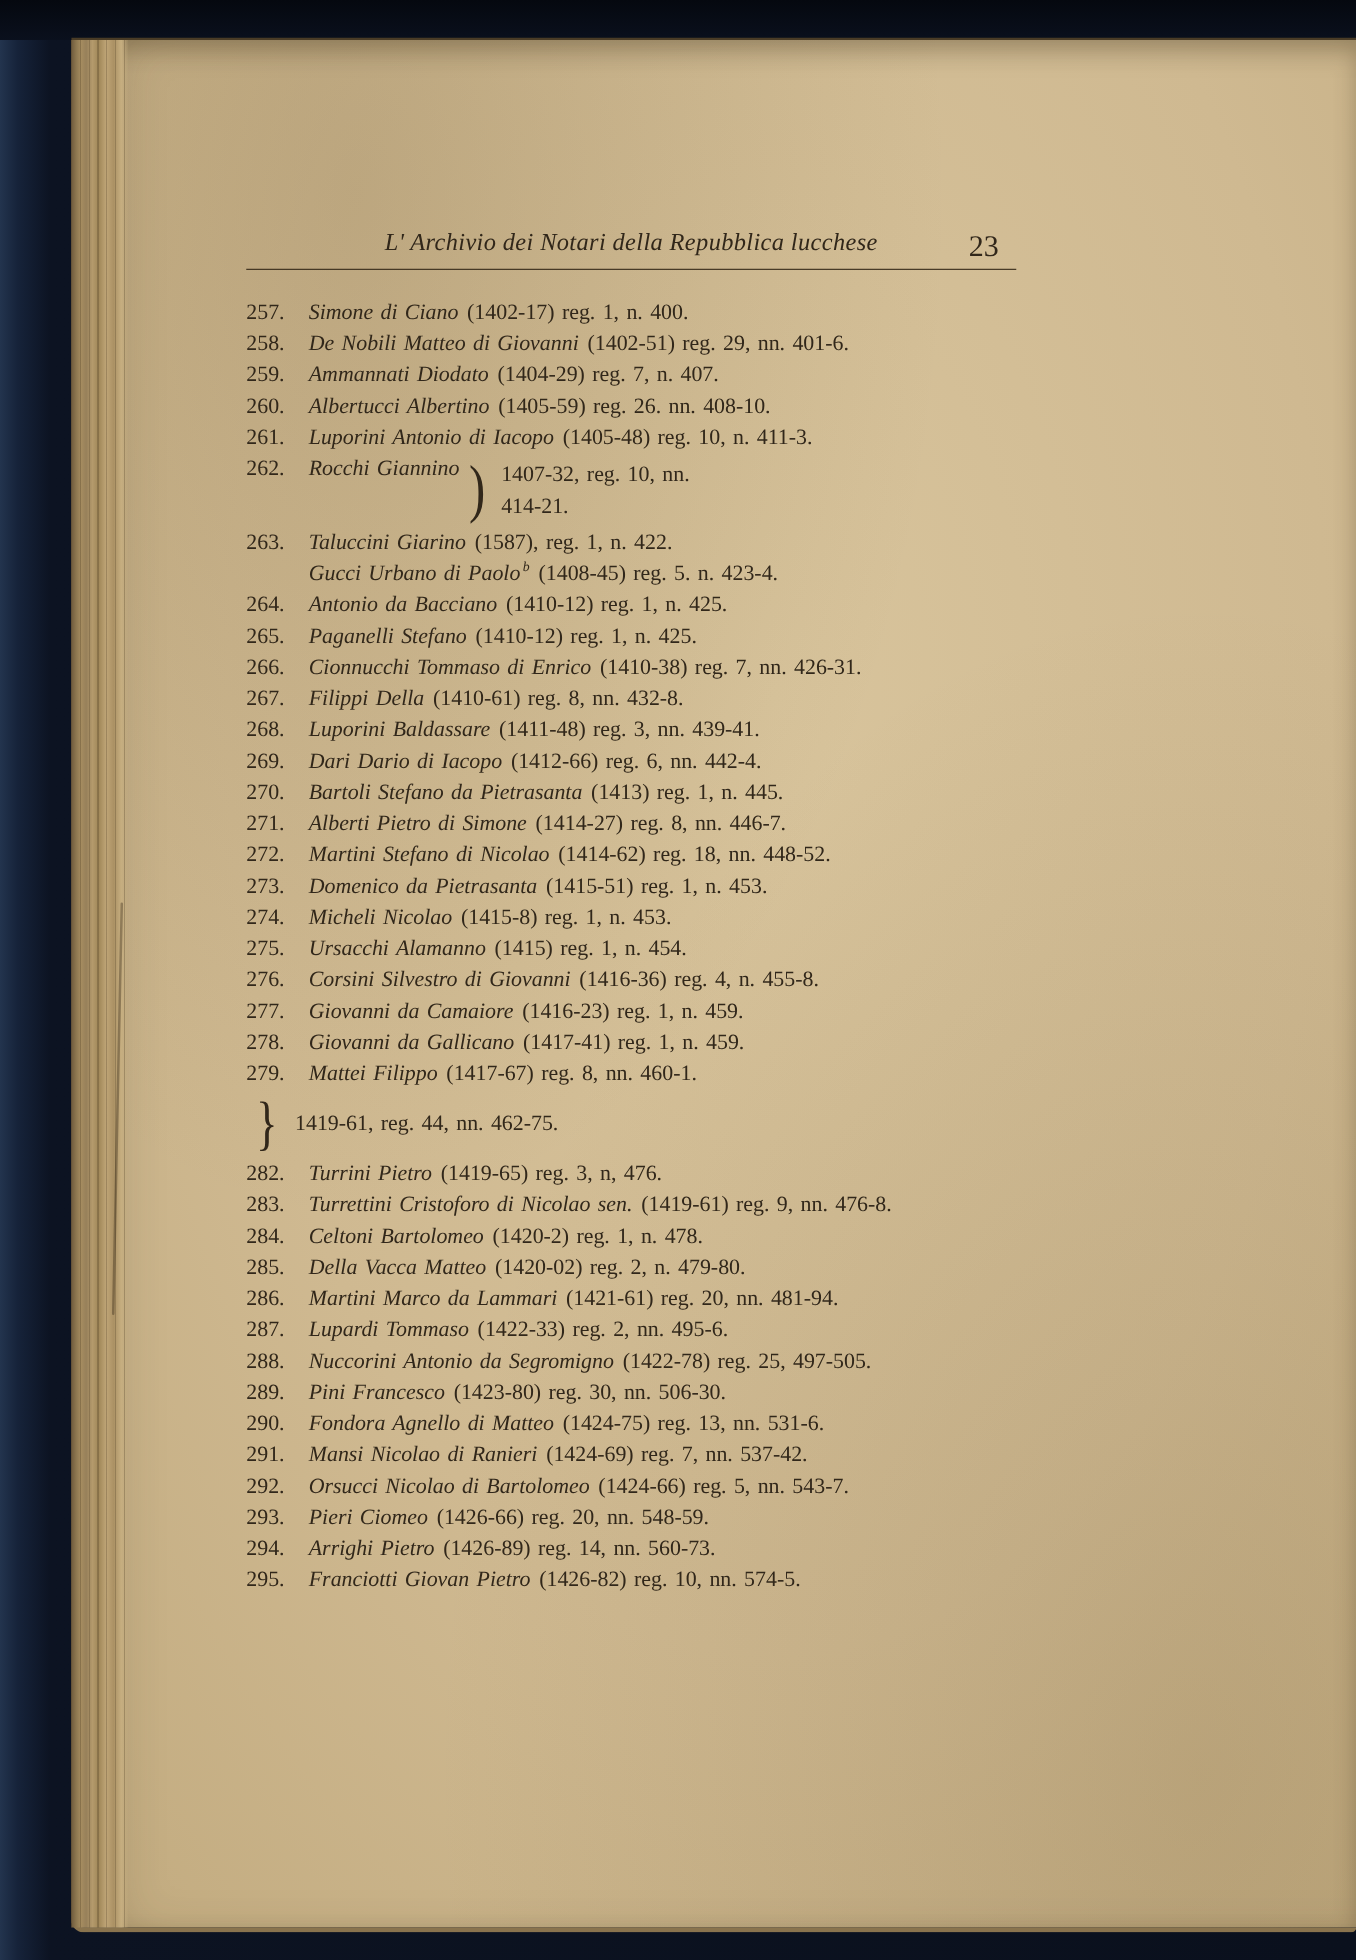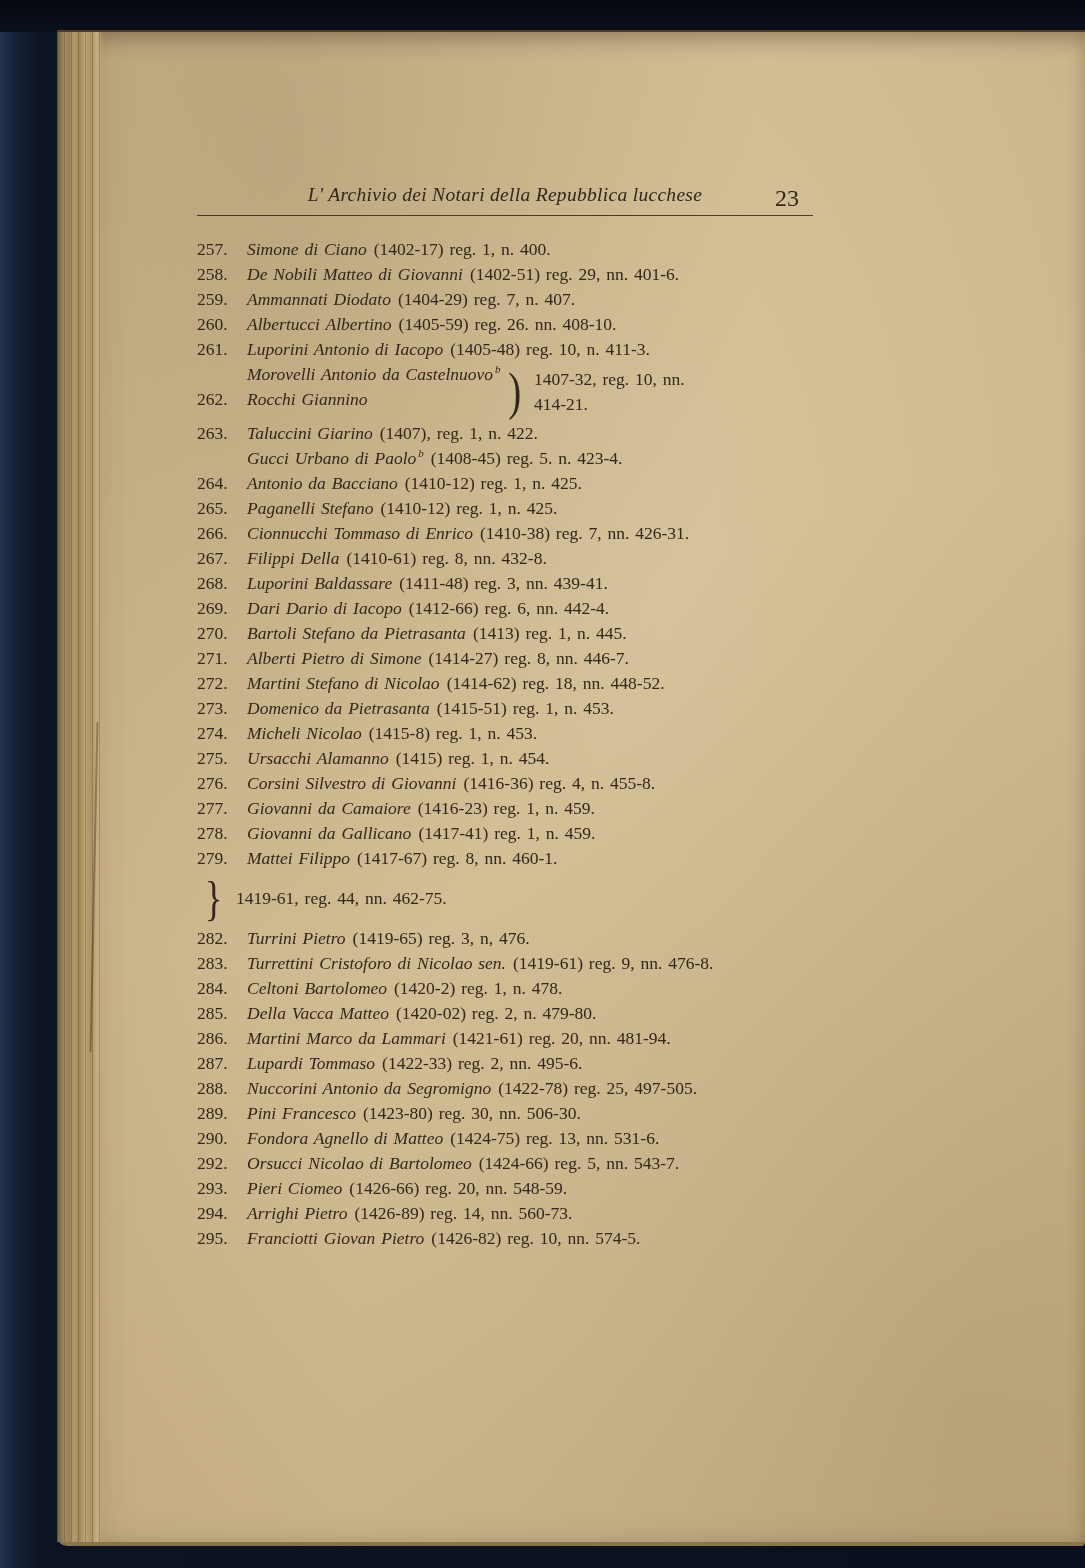--- a/index.html
+++ b/index.html
@@ -123,30 +123,29 @@
       </div>
       <div class="rule"></div>
       <div class="entries" id="entries">
           <div class="row"><span class="num">257.</span><span class="name">Simone di Ciano</span><span class="detail">(1402-17) reg. 1, n. 400.</span></div>
           <div class="row"><span class="num">258.</span><span class="name">De Nobili Matteo di Giovanni</span><span class="detail">(1402-51) reg. 29, nn. 401-6.</span></div>
           <div class="row"><span class="num">259.</span><span class="name">Ammannati Diodato</span><span class="detail">(1404-29) reg. 7, n. 407.</span></div>
           <div class="row"><span class="num">260.</span><span class="name">Albertucci Albertino</span><span class="detail">(1405-59) reg. 26. nn. 408-10.</span></div>
           <div class="row"><span class="num">261.</span><span class="name">Luporini Antonio di Iacopo</span><span class="detail">(1405-48) reg. 10, n. 411-3.</span></div>
           <div class="group">
             <div class="gleft">
-              <div class="row"><span class="num"></span><span class="name">Morovelli Antonio da Castelnuovo</span><sup class="supnote">b</sup></div>
               <div class="row"><span class="num">262.</span><span class="name">Rocchi Giannino</span></div>
             </div>
             <div class="gbrace paren">)</div>
             <div class="gright">
               <div class="rline">1407-32, reg. 10, nn.</div>
               <div class="rline">414-21.</div>
             </div>
           </div>
-          <div class="row"><span class="num">263.</span><span class="name">Taluccini Giarino</span><span class="detail">(1407), reg. 1, n. 422.</span></div>
+          <div class="row"><span class="num">263.</span><span class="name">Taluccini Giarino</span><span class="detail">(1587), reg. 1, n. 422.</span></div>
           <div class="row"><span class="num"></span><span class="name">Gucci Urbano di Paolo</span><sup class="supnote">b</sup><span class="detail">(1408-45) reg. 5. n. 423-4.</span></div>
           <div class="row"><span class="num">264.</span><span class="name">Antonio da Bacciano</span><span class="detail">(1410-12) reg. 1, n. 425.</span></div>
           <div class="row"><span class="num">265.</span><span class="name">Paganelli Stefano</span><span class="detail">(1410-12) reg. 1, n. 425.</span></div>
           <div class="row"><span class="num">266.</span><span class="name">Cionnucchi Tommaso di Enrico</span><span class="detail">(1410-38) reg. 7, nn. 426-31.</span></div>
           <div class="row"><span class="num">267.</span><span class="name">Filippi Della</span><span class="detail">(1410-61) reg. 8, nn. 432-8.</span></div>
           <div class="row"><span class="num">268.</span><span class="name">Luporini Baldassare</span><span class="detail">(1411-48) reg. 3, nn. 439-41.</span></div>
           <div class="row"><span class="num">269.</span><span class="name">Dari Dario di Iacopo</span><span class="detail">(1412-66) reg. 6, nn. 442-4.</span></div>
           <div class="row"><span class="num">270.</span><span class="name">Bartoli Stefano da Pietrasanta</span><span class="detail">(1413) reg. 1, n. 445.</span></div>
           <div class="row"><span class="num">271.</span><span class="name">Alberti Pietro di Simone</span><span class="detail">(1414-27) reg. 8, nn. 446-7.</span></div>
           <div class="row"><span class="num">272.</span><span class="name">Martini Stefano di Nicolao</span><span class="detail">(1414-62) reg. 18, nn. 448-52.</span></div>
@@ -165,20 +164,21 @@
           </div>
           <div class="row"><span class="num">282.</span><span class="name">Turrini Pietro</span><span class="detail">(1419-65) reg. 3, n, 476.</span></div>
           <div class="row"><span class="num">283.</span><span class="name">Turrettini Cristoforo di Nicolao sen.</span><span class="detail">(1419-61) reg. 9, nn. 476-8.</span></div>
           <div class="row"><span class="num">284.</span><span class="name">Celtoni Bartolomeo</span><span class="detail">(1420-2) reg. 1, n. 478.</span></div>
           <div class="row"><span class="num">285.</span><span class="name">Della Vacca Matteo</span><span class="detail">(1420-02) reg. 2, n. 479-80.</span></div>
           <div class="row"><span class="num">286.</span><span class="name">Martini Marco da Lammari</span><span class="detail">(1421-61) reg. 20, nn. 481-94.</span></div>
           <div class="row"><span class="num">287.</span><span class="name">Lupardi Tommaso</span><span class="detail">(1422-33) reg. 2, nn. 495-6.</span></div>
           <div class="row"><span class="num">288.</span><span class="name">Nuccorini Antonio da Segromigno</span><span class="detail">(1422-78) reg. 25, 497-505.</span></div>
           <div class="row"><span class="num">289.</span><span class="name">Pini Francesco</span><span class="detail">(1423-80) reg. 30, nn. 506-30.</span></div>
           <div class="row"><span class="num">290.</span><span class="name">Fondora Agnello di Matteo</span><span class="detail">(1424-75) reg. 13, nn. 531-6.</span></div>
+          <div class="row"><span class="num">291.</span><span class="name">Mansi Nicolao di Ranieri</span><span class="detail">(1424-69) reg. 7, nn. 537-42.</span></div>
           <div class="row"><span class="num">292.</span><span class="name">Orsucci Nicolao di Bartolomeo</span><span class="detail">(1424-66) reg. 5, nn. 543-7.</span></div>
           <div class="row"><span class="num">293.</span><span class="name">Pieri Ciomeo</span><span class="detail">(1426-66) reg. 20, nn. 548-59.</span></div>
           <div class="row"><span class="num">294.</span><span class="name">Arrighi Pietro</span><span class="detail">(1426-89) reg. 14, nn. 560-73.</span></div>
           <div class="row"><span class="num">295.</span><span class="name">Franciotti Giovan Pietro</span><span class="detail">(1426-82) reg. 10, nn. 574-5.</span></div>
         </div>
     </div>
   </div>
 </div>
 
 </body></html>

